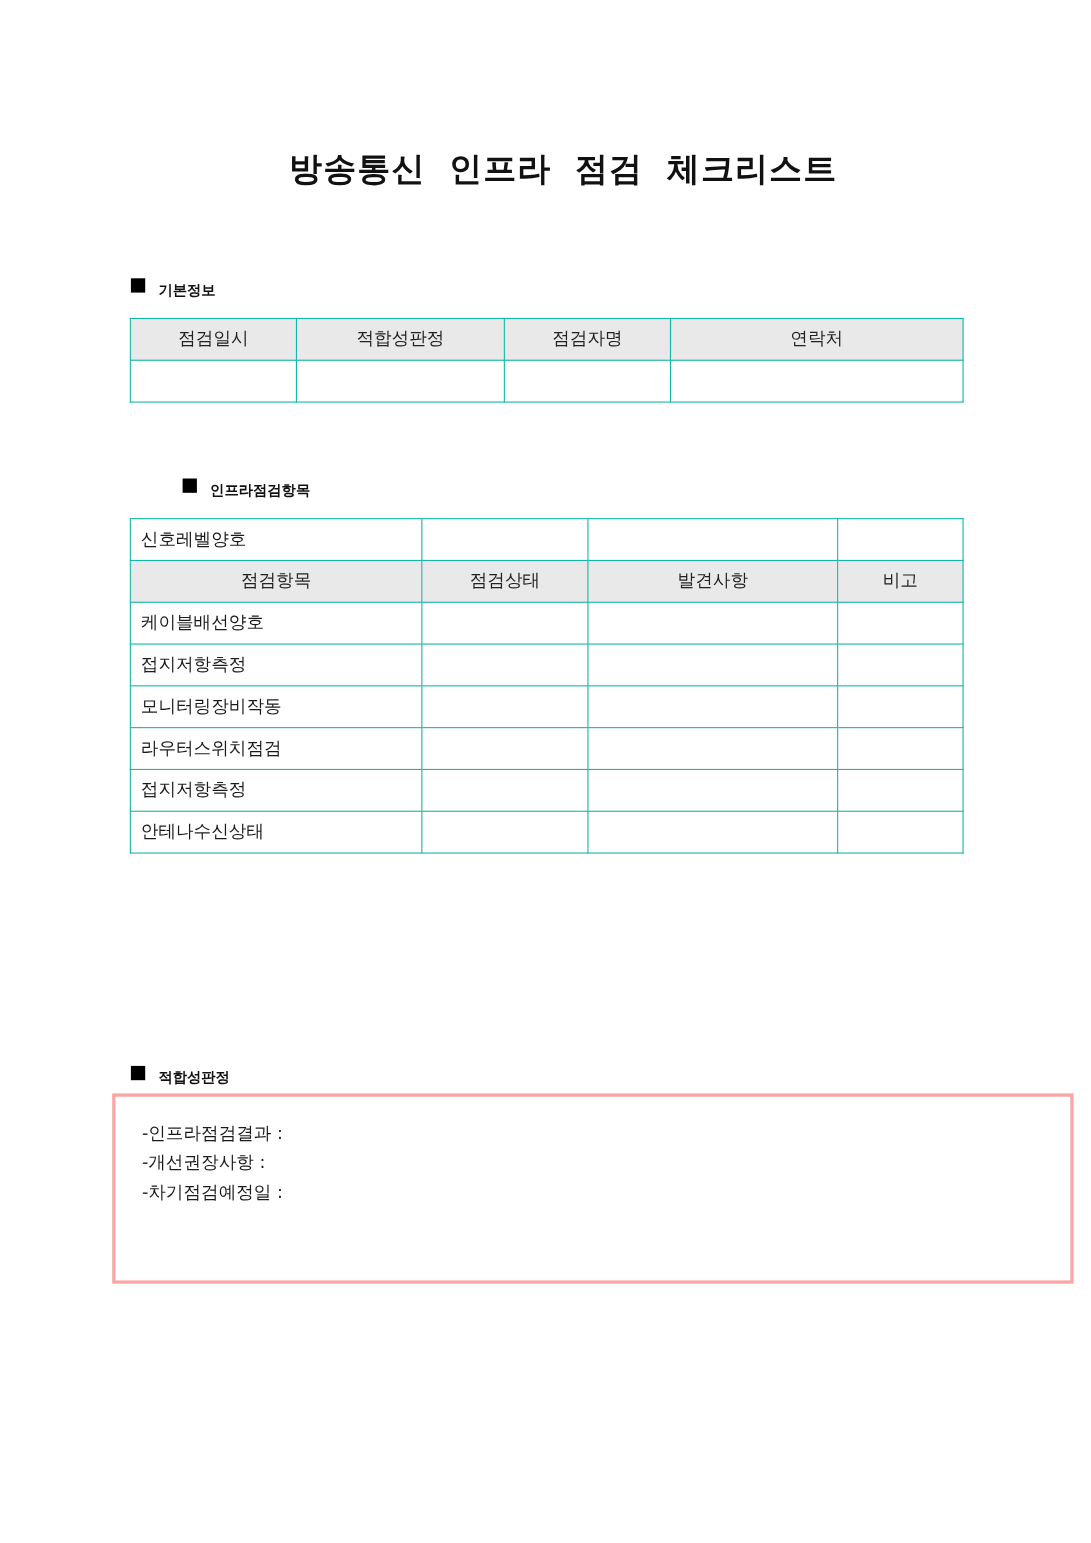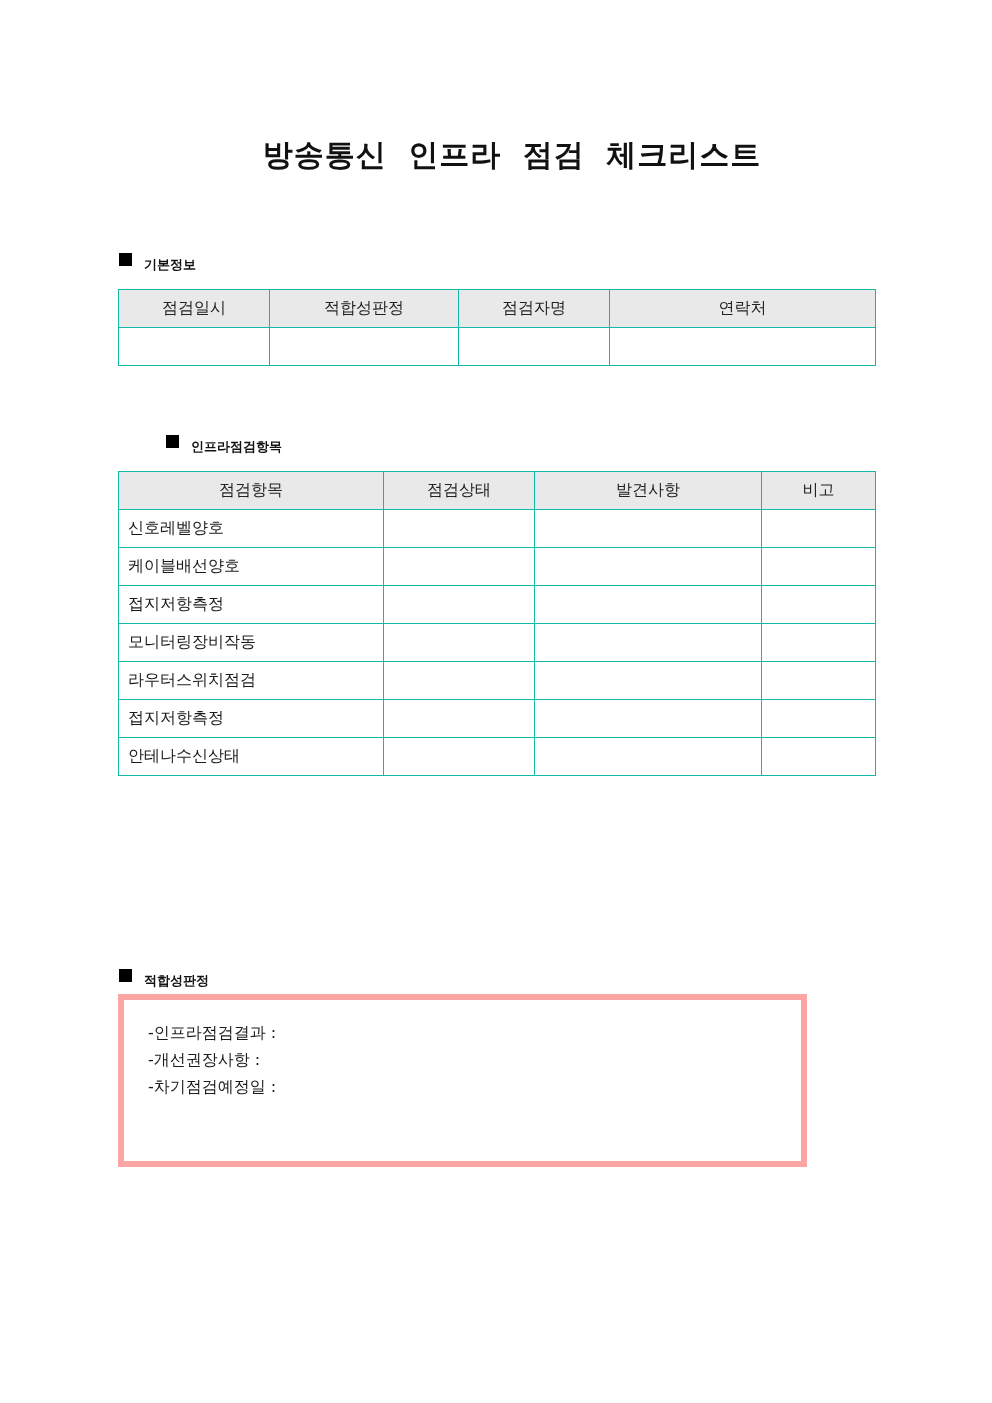--- a/index.html
+++ b/index.html
@@ -61,25 +61,25 @@
       text-align: center;
       color: #222222;
     }
     table.grid td.item {
       text-align: left;
       padding-left: 9px;
       color: #1a1a1a;
     }
     .judgement-box {
       position: absolute;
-      left: 118px;
+      left: 102px;
       top: 994px;
-      width: 689px;
+      width: 874px;
       height: 173px;
-      border: 6px solid #fca5a5;
+      border: 3px solid #fca5a5;
       box-sizing: border-box;
     }
     .judgement-lines {
       position: absolute;
       left: 24px;
       top: 19px;
       font-size: 16px;
       line-height: 27px;
       color: #1a1a1a;
     }
@@ -130,30 +130,30 @@
 
   <table class="grid" style="top:471px; width:757px;">
     <colgroup>
       <col style="width:265px;">
       <col style="width:151px;">
       <col style="width:227px;">
       <col style="width:114px;">
     </colgroup>
     <tbody>
         <tr>
+      <td class="item">신호레벨양호</td>
+      <td></td>
+      <td></td>
+      <td></td>
+    </tr>
+    <tr>
       <th>점검항목</th>
       <th>점검상태</th>
       <th>발견사항</th>
       <th>비고</th>
-    </tr>
-    <tr>
-      <td class="item">신호레벨양호</td>
-      <td></td>
-      <td></td>
-      <td></td>
     </tr>
     <tr>
       <td class="item">케이블배선양호</td>
       <td></td>
       <td></td>
       <td></td>
     </tr>
     <tr>
       <td class="item">접지저항측정</td>
       <td></td>

